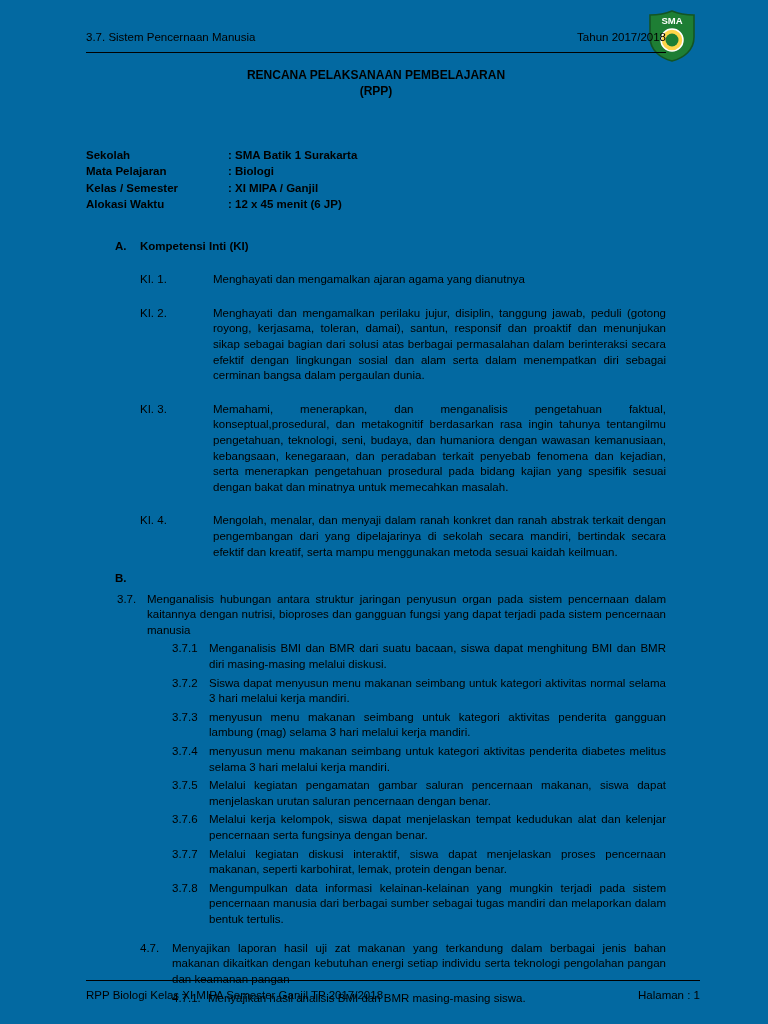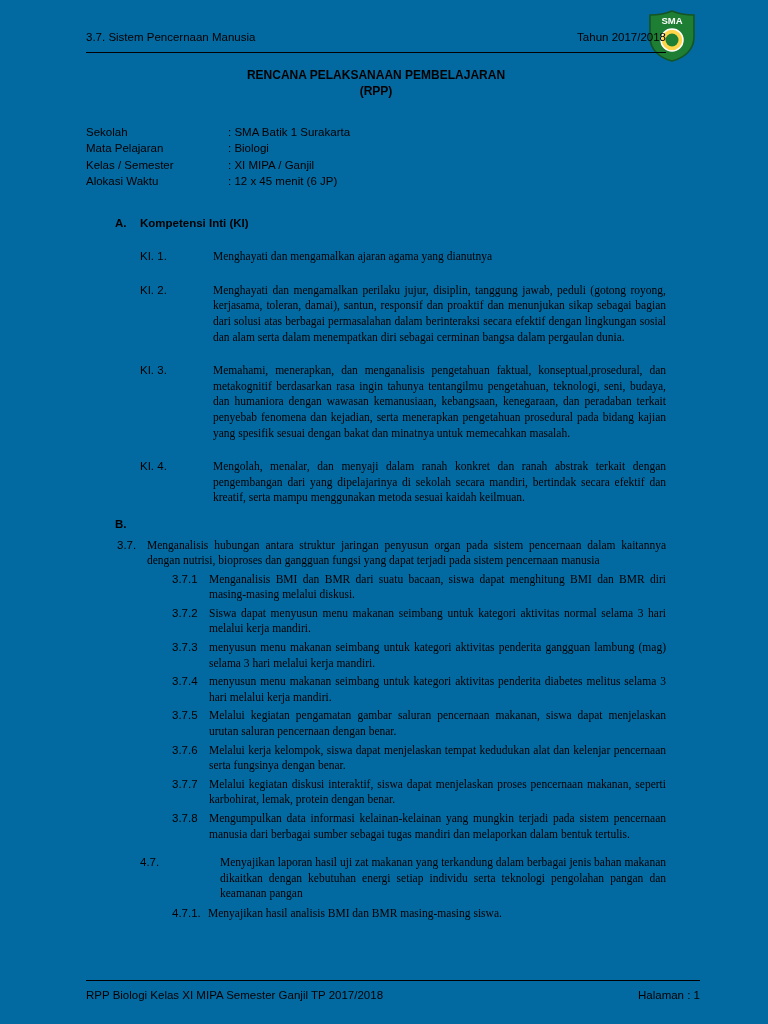--- a/index.html
+++ b/index.html
@@ -42,46 +42,46 @@
   
   .doc-title {
     margin-top: 14px;
     text-align: center;
     font-weight: bold;
     font-size: 12px;
     line-height: 16px;
   }
   
   .info {
-    margin-top: 25px;
-    font-weight: normal;
+    margin-top: 48px;
+    font-weight: bold;
     line-height: 16.5px;
   }
   .info-row { display: flex; }
   .info-label { flex: 0 0 142px; }
   
   .sec-head {
     display: flex;
     font-weight: bold;
     margin-left: 29px;
   }
   .sec-head .sec-letter { flex: 0 0 25px; }
   .section-a { margin-top: 26px; }
   .section-b { margin-top: 11px; }
   .hang { display: flex; }
-  .hang .txt { flex: 1; text-align: justify; font-family: Liberation Serif, serif; }
+  .hang .txt { flex: 1; text-align: justify; }
   .ki-list { margin-top: 7px; margin-left: 54px; }
   .ki-row { margin-top: 18px; gap: 37px; }
   .ki-row .num { flex: 0 0 36px; }
   .kd-row { margin-left: 31px; margin-top: 5px; }
   .kd-row .num { flex: 0 0 30px; }
   .ind-list { margin-left: 86px; margin-top: 3px; }
   .ind-row { margin-top: 3px; }
   .ind-row .num { flex: 0 0 37px; }
-  .kd47-row { margin-left: 54px; margin-top: 13px; gap: 48px; }
+  .kd47-row { margin-left: 54px; margin-top: 13px; }
   .kd47-row .num { flex: 0 0 32px; }
   .ind47-row { margin-left: 86px; margin-top: 4px; }
   .ind47-row .num { flex: 0 0 36px; }
   
   .doc-footer {
     position: absolute;
     left: 86px;
     right: 68px;
     bottom: 20px;
   }

